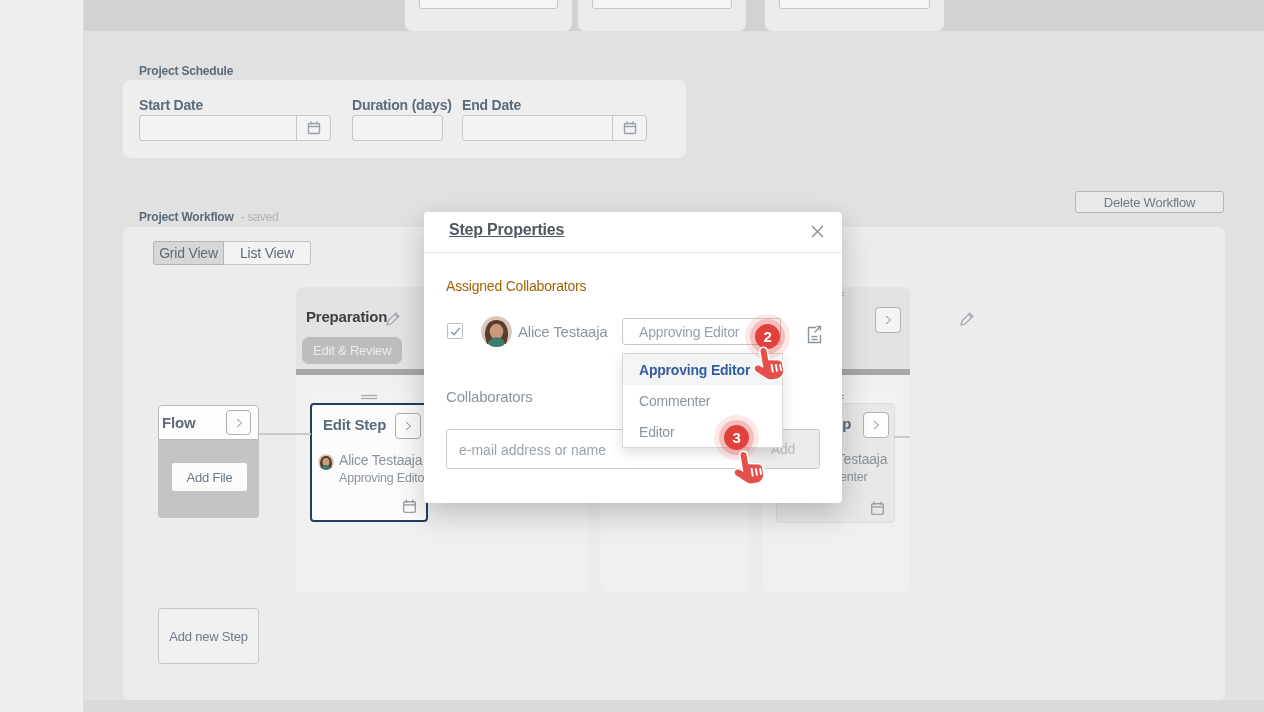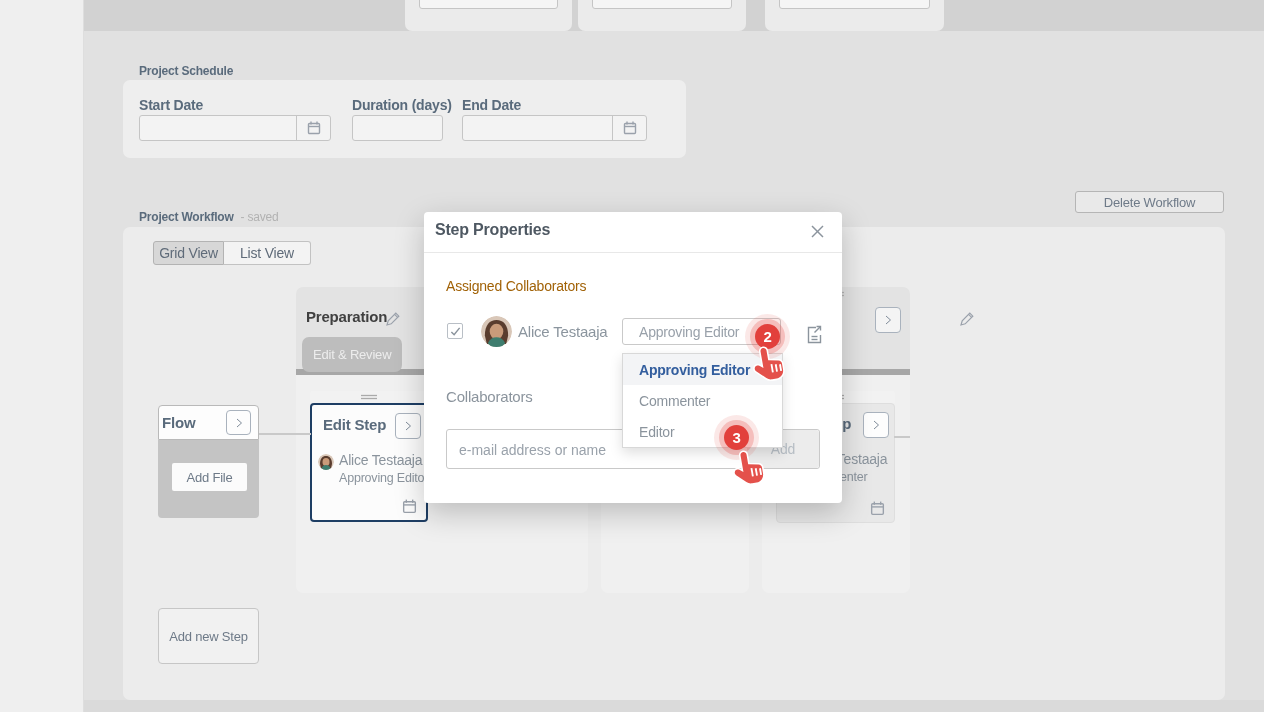--- a/index.html
+++ b/index.html
@@ -45,21 +45,21 @@
   #col-1{left:173px;width:292px;}
   #col-2{left:478px;width:148px;}
   #col-3{left:639px;width:148px;}
   .col-header{position:relative;height:82px;background:#e3e3e3;border-radius:7px 7px 0 0;}
   .col-bar{height:6px;background:#a7a7a7;}
   .col-body{height:218px;background:#f0f0f0;border-radius:0 0 7px 7px;}
   .col-name{position:absolute;left:10px;top:21px;font-size:15px;font-weight:700;color:#404040;}
   .col-pencil{position:absolute;top:24px;}
   .col-grip{position:absolute;top:4px;left:50%;transform:translateX(-50%);}
   .col-collapse{position:absolute;right:9px;top:20px;width:26px;height:26px;box-sizing:border-box;background:#f4f4f4;border:1px solid #a9b2bd;border-radius:4px;display:flex;align-items:center;justify-content:center;cursor:pointer;}
-  .col-badge{position:absolute;left:6px;top:50px;height:35px;padding:0 11px;background:#bdbdbd;border-radius:7px;color:#ededed;font-size:13px;display:flex;align-items:center;}
+  .col-badge{position:absolute;left:6px;top:50px;height:27px;padding:0 11px;background:#bdbdbd;border-radius:7px;color:#ededed;font-size:13px;display:flex;align-items:center;}
 
   
   .card-grip{position:absolute;background:#f2f2f2;border-radius:3px 3px 0 0;display:flex;align-items:center;justify-content:center;}
   .step-card{position:absolute;box-sizing:border-box;border-radius:4px;}
   .step-card.selected{background:#fcfcfc;border:2px solid #1e3e64;}
   .step-card.plain{background:#e8e8e8;border:1px solid #dedede;}
   .step-title{position:absolute;left:11px;top:11px;font-size:15px;font-weight:700;color:#5a6b7c;white-space:nowrap;}
   .step-chev{position:absolute;right:5px;top:8px;width:26px;height:26px;box-sizing:border-box;background:#fdfdfd;border:1px solid #a9b2bd;border-radius:4px;display:flex;align-items:center;justify-content:center;cursor:pointer;}
   .step-avatar{position:absolute;left:6px;top:49px;width:16px;height:16px;border-radius:50%;overflow:hidden;}
   .step-name{position:absolute;left:27px;top:47px;font-size:14px;color:#8b949d;white-space:nowrap;}
@@ -73,21 +73,21 @@
   #flow-body{left:35px;top:213px;width:101px;height:78px;background:#c4c4c4;border-radius:0 0 4px 4px;}
   #add-file-btn{position:absolute;left:14px;top:23px;width:75px;height:28px;background:#fbfbfb;border-radius:2px;font-size:13px;color:#6e7a88;display:flex;align-items:center;justify-content:center;cursor:pointer;}
 
   .connector{position:absolute;height:2px;background:#c9c9c9;}
 
   #add-new-flow{left:35px;top:381px;width:101px;height:56px;background:#f1f1f1;border:1px solid #c6c6c6;border-radius:4px;box-sizing:border-box;
     font-size:13px;color:#6e7a88;display:flex;align-items:center;justify-content:center;cursor:pointer;}
 
   
   #modal{left:424px;top:212px;width:418px;height:291px;background:#ffffff;border-radius:4px;box-shadow:0 10px 30px rgba(0,0,0,0.22);z-index:50;}
-  #modal-title{position:absolute;left:11px;top:9px;font-size:16px;font-weight:700;color:#4e5862;}
+  #modal-title{position:absolute;left:25px;top:9px;font-size:16px;font-weight:700;color:#4e5862;text-decoration:underline;}
   #modal-close{position:absolute;right:15px;top:9px;width:20px;height:20px;display:flex;align-items:center;justify-content:center;cursor:pointer;}
   #modal-divider{position:absolute;left:0;right:0;top:40px;height:1px;background:#e8e8e8;}
   #assigned-label{position:absolute;left:22px;top:66px;font-size:14px;color:#a16207;}
   #row-checkbox{position:absolute;left:23px;top:111px;width:16px;height:16px;box-sizing:border-box;background:#fff;border:1px solid #b9bfc6;border-radius:2px;display:flex;align-items:center;justify-content:center;cursor:pointer;}
   #row-avatar{position:absolute;left:57px;top:104px;width:31px;height:31px;border-radius:50%;overflow:hidden;box-shadow:0 0 0 2px #fff;}
   #row-name{position:absolute;left:94px;top:111px;font-size:15px;color:#8b959e;}
   #role-select{position:absolute;left:198px;top:106px;width:159px;height:27px;box-sizing:border-box;background:#fff;border:1px solid #c9c9c9;border-radius:3px;
     font-size:14px;color:#99a1aa;display:flex;align-items:center;padding-left:16px;cursor:pointer;}
   #export-icon{position:absolute;left:380px;top:112px;cursor:pointer;}
   #role-dropdown{position:absolute;left:198px;top:141px;width:159px;background:#fff;border:1px solid #d8d8d8;box-shadow:0 5px 12px rgba(0,0,0,0.13);z-index:55;}

